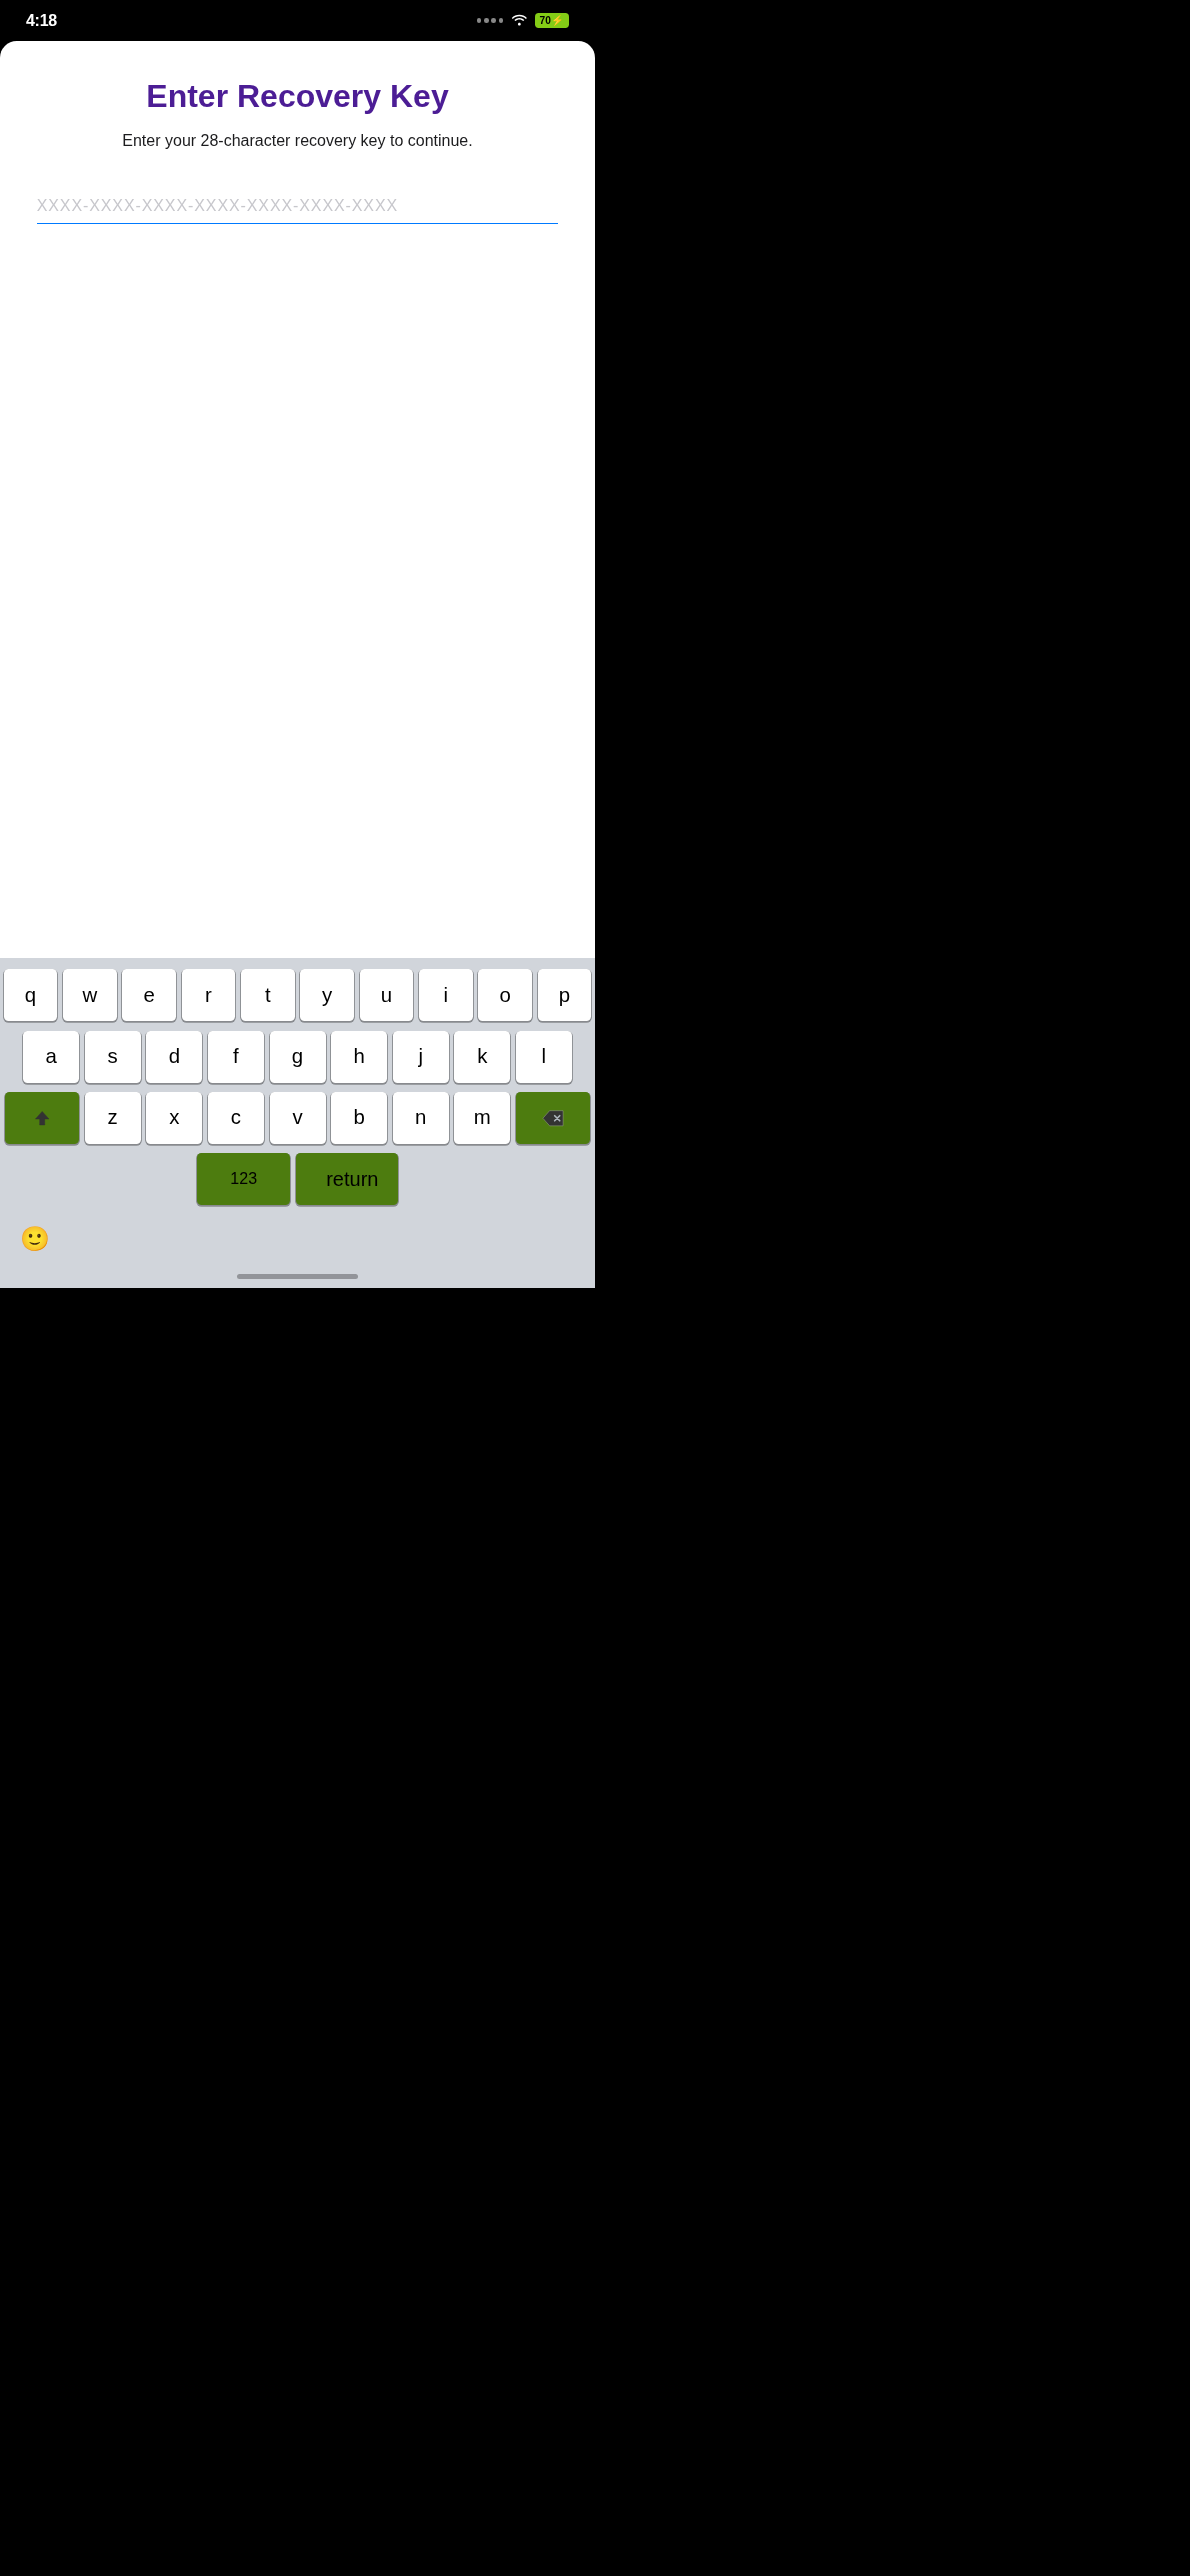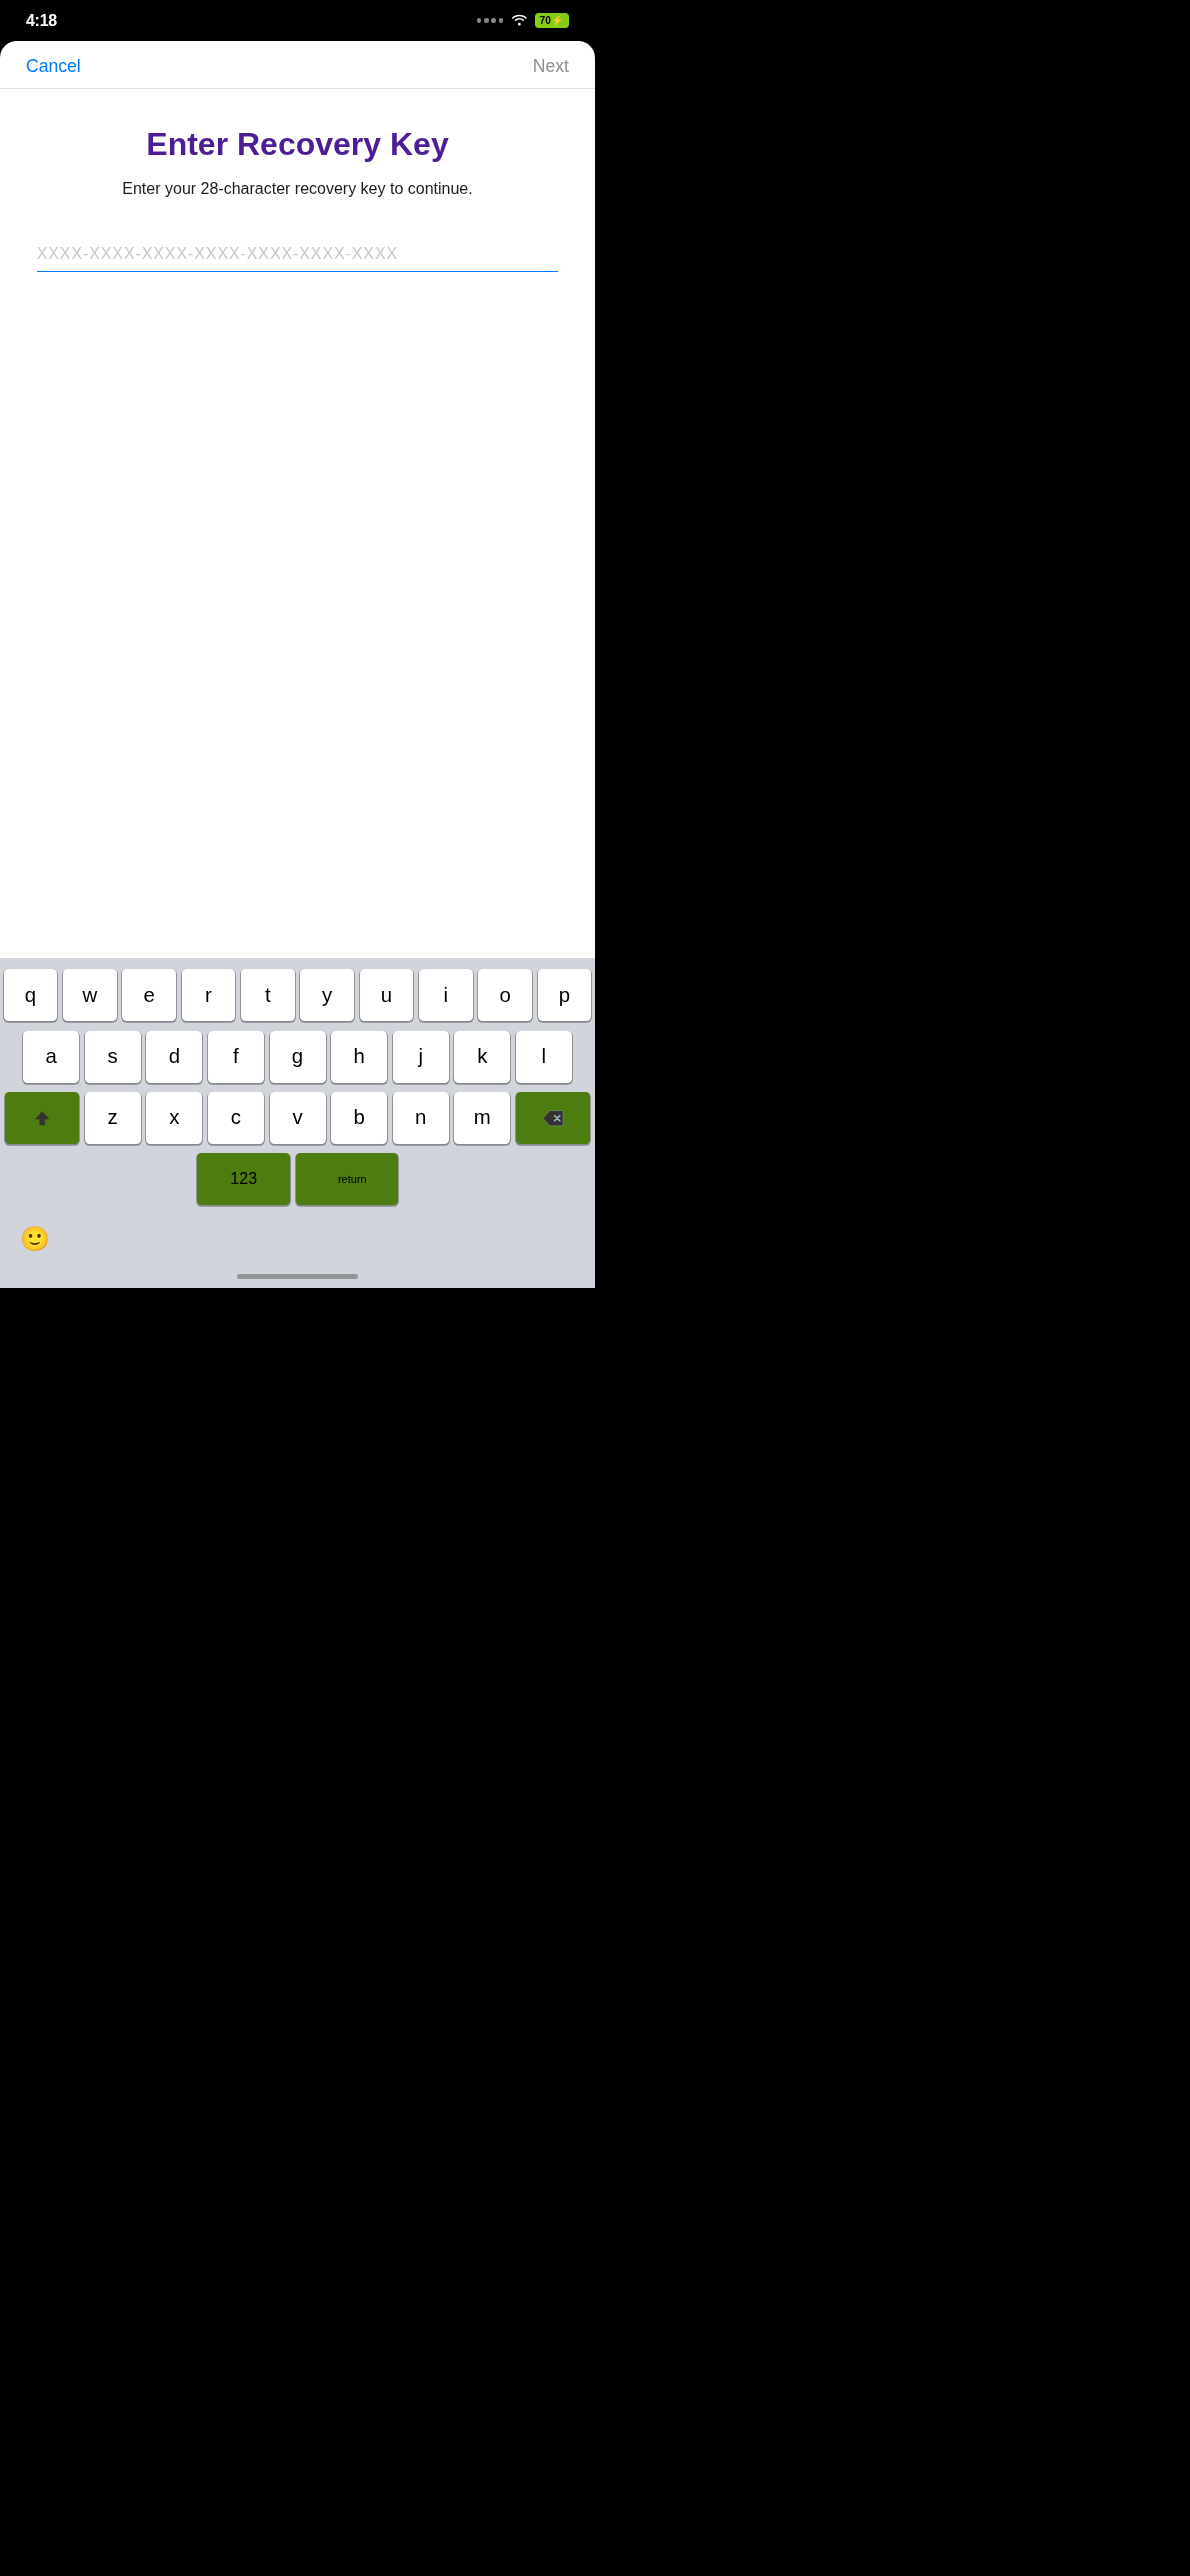--- a/index.html
+++ b/index.html
@@ -186,21 +186,21 @@
       font-size: 16px;
     }
     .key-space {
       flex: 4;
       max-width: 260px;
       font-size: 16px;
     }
     .key-return {
       flex: 1.8;
       max-width: 102px;
-      font-size: 11px;
+      font-size: 20px;
       padding-left: 11px;
     }
 
     
     .keyboard-bottom {
       display: flex;
       align-items: center;
       justify-content: space-between;
       padding: 3.7px 11px 1.9px;
     }
@@ -261,24 +261,20 @@
     </span>
     <div class="battery-badge">
       <span>70</span>
       <span>⚡</span>
     </div>
   </div>
 </div>
 
 <div class="sheet">
 
-  <div class="nav-bar">
-    <button class="nav-cancel">Cancel</button>
-    <button class="nav-next">Next</button>
-  </div>
 
   <div class="content">
     <h1 class="page-title">Enter Recovery Key</h1>
     <p class="page-subtitle">Enter your 28-character recovery key to continue.</p>
 
     <div class="recovery-input-wrapper">
       <input class="recovery-input" type="text" placeholder="XXXX-XXXX-XXXX-XXXX-XXXX-XXXX-XXXX" style="">
     </div>
   </div>
 

